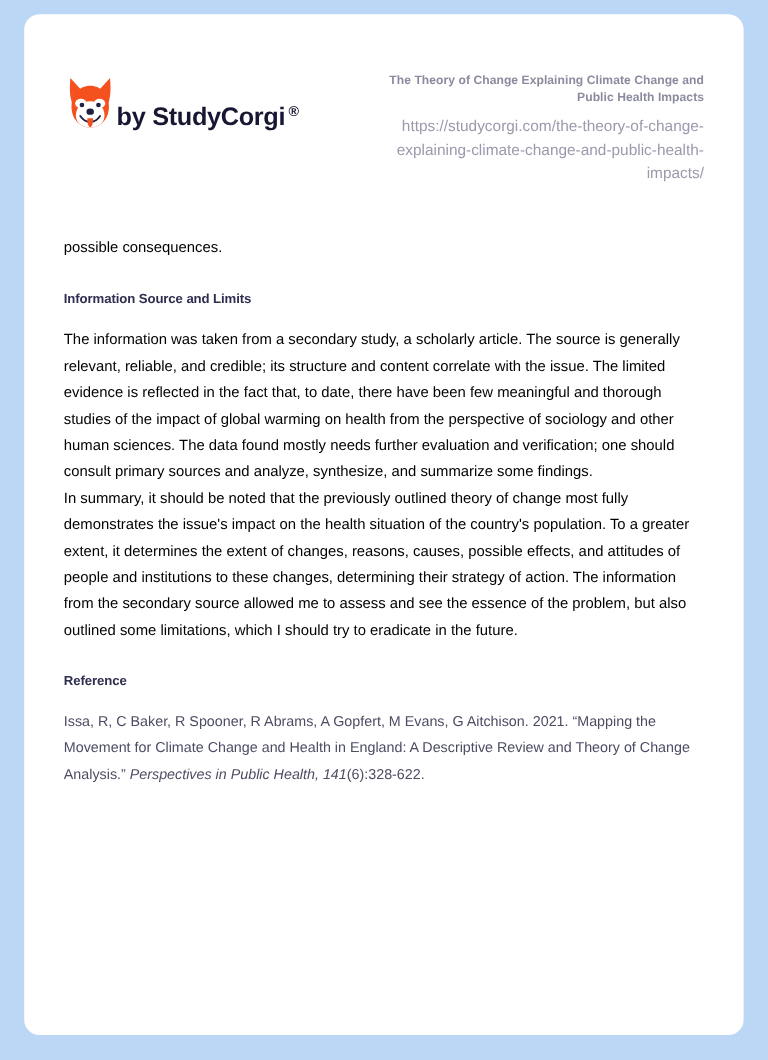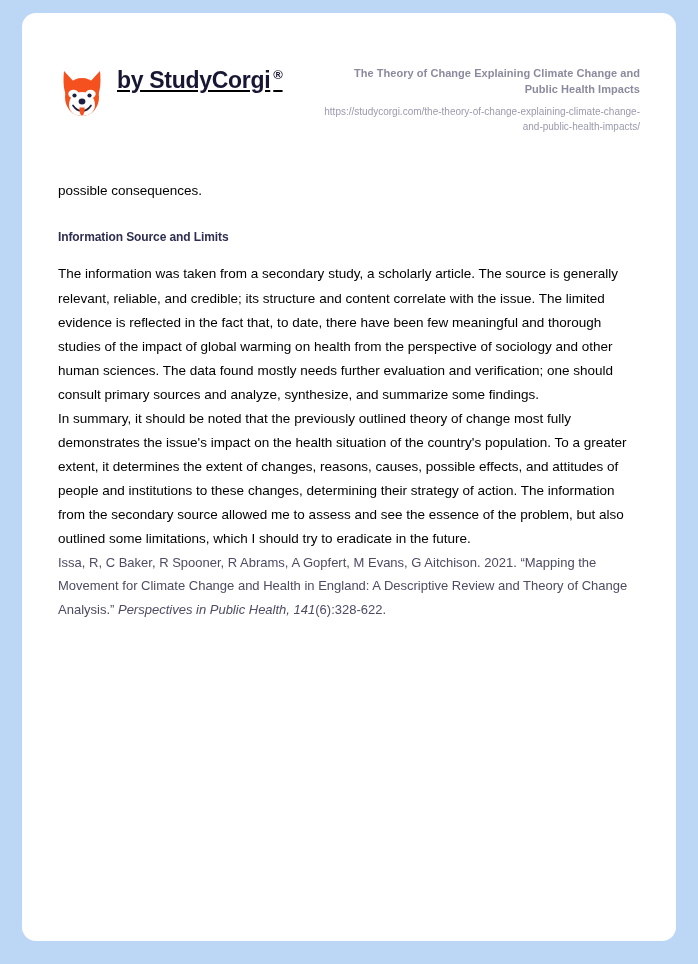--- a/index.html
+++ b/index.html
@@ -30,24 +30,22 @@
   .doc-header {
     display: flex;
     align-items: flex-start;
     justify-content: space-between;
     padding: 47px 36px 0 36px;
     box-sizing: border-box;
   }
 
   .brand {
     display: flex;
-    align-items: flex-start;
-    gap: 11px;
+    align-items: flex-end;
     padding-top: 8px;
-    text-decoration: underline;
   }
 
   .brand-mark {
     width: 48px;
     height: 50px;
     flex: 0 0 auto;
     display: block;
   }
 
   .brand-name {
@@ -75,21 +73,21 @@
   }
   .header-title {
     font-size: 11px;
     font-weight: bold;
     color: #8b8b9f;
     line-height: 1.45;
     margin: 0;
     letter-spacing: 0.05px;
   }
   .header-url {
-    font-size: 10px;
+    font-size: 14px;
     color: #9a9aad;
     line-height: 1.55;
     margin: 6px 0 0 0;
     word-break: break-word;
   }
 
   
   .doc-body {
     padding: 0 36px;
     box-sizing: border-box;
@@ -172,17 +170,18 @@
 
   <div class="doc-body">
 
     <p class="para lead-para">possible consequences.</p>
 
     <h2 class="section-heading">Information Source and Limits</h2>
     <p class="para">The information was taken from a secondary study, a scholarly article. The source is generally relevant, reliable, and credible; its structure and content correlate with the issue. The limited evidence is reflected in the fact that, to date, there have been few meaningful and thorough studies of the impact of global warming on health from the perspective of sociology and other human sciences. The data found mostly needs further evaluation and verification; one should consult primary sources and analyze, synthesize, and summarize some findings.</p>
 
     <p class="para">In summary, it should be noted that the previously outlined theory of change most fully demonstrates the issue's impact on the health situation of the country's population. To a greater extent, it determines the extent of changes, reasons, causes, possible effects, and attitudes of people and institutions to these changes, determining their strategy of action. The information from the secondary source allowed me to assess and see the essence of the problem, but also outlined some limitations, which I should try to eradicate in the future.</p>
 
+    <h2 class="section-heading">Reference</h2>
     <p class="para ref-para"><span>Issa, R, C Baker, R Spooner, R Abrams, A Gopfert, M Evans, G Aitchison. 2021. “Mapping the Movement for Climate Change and Health in England: A Descriptive Review and Theory of Change Analysis.” </span><span class="ref-italic">Perspectives in Public Health, 141</span><span>(6):328-622.</span></p>
 
   </div>
 
 </div>
 
 </body></html>

